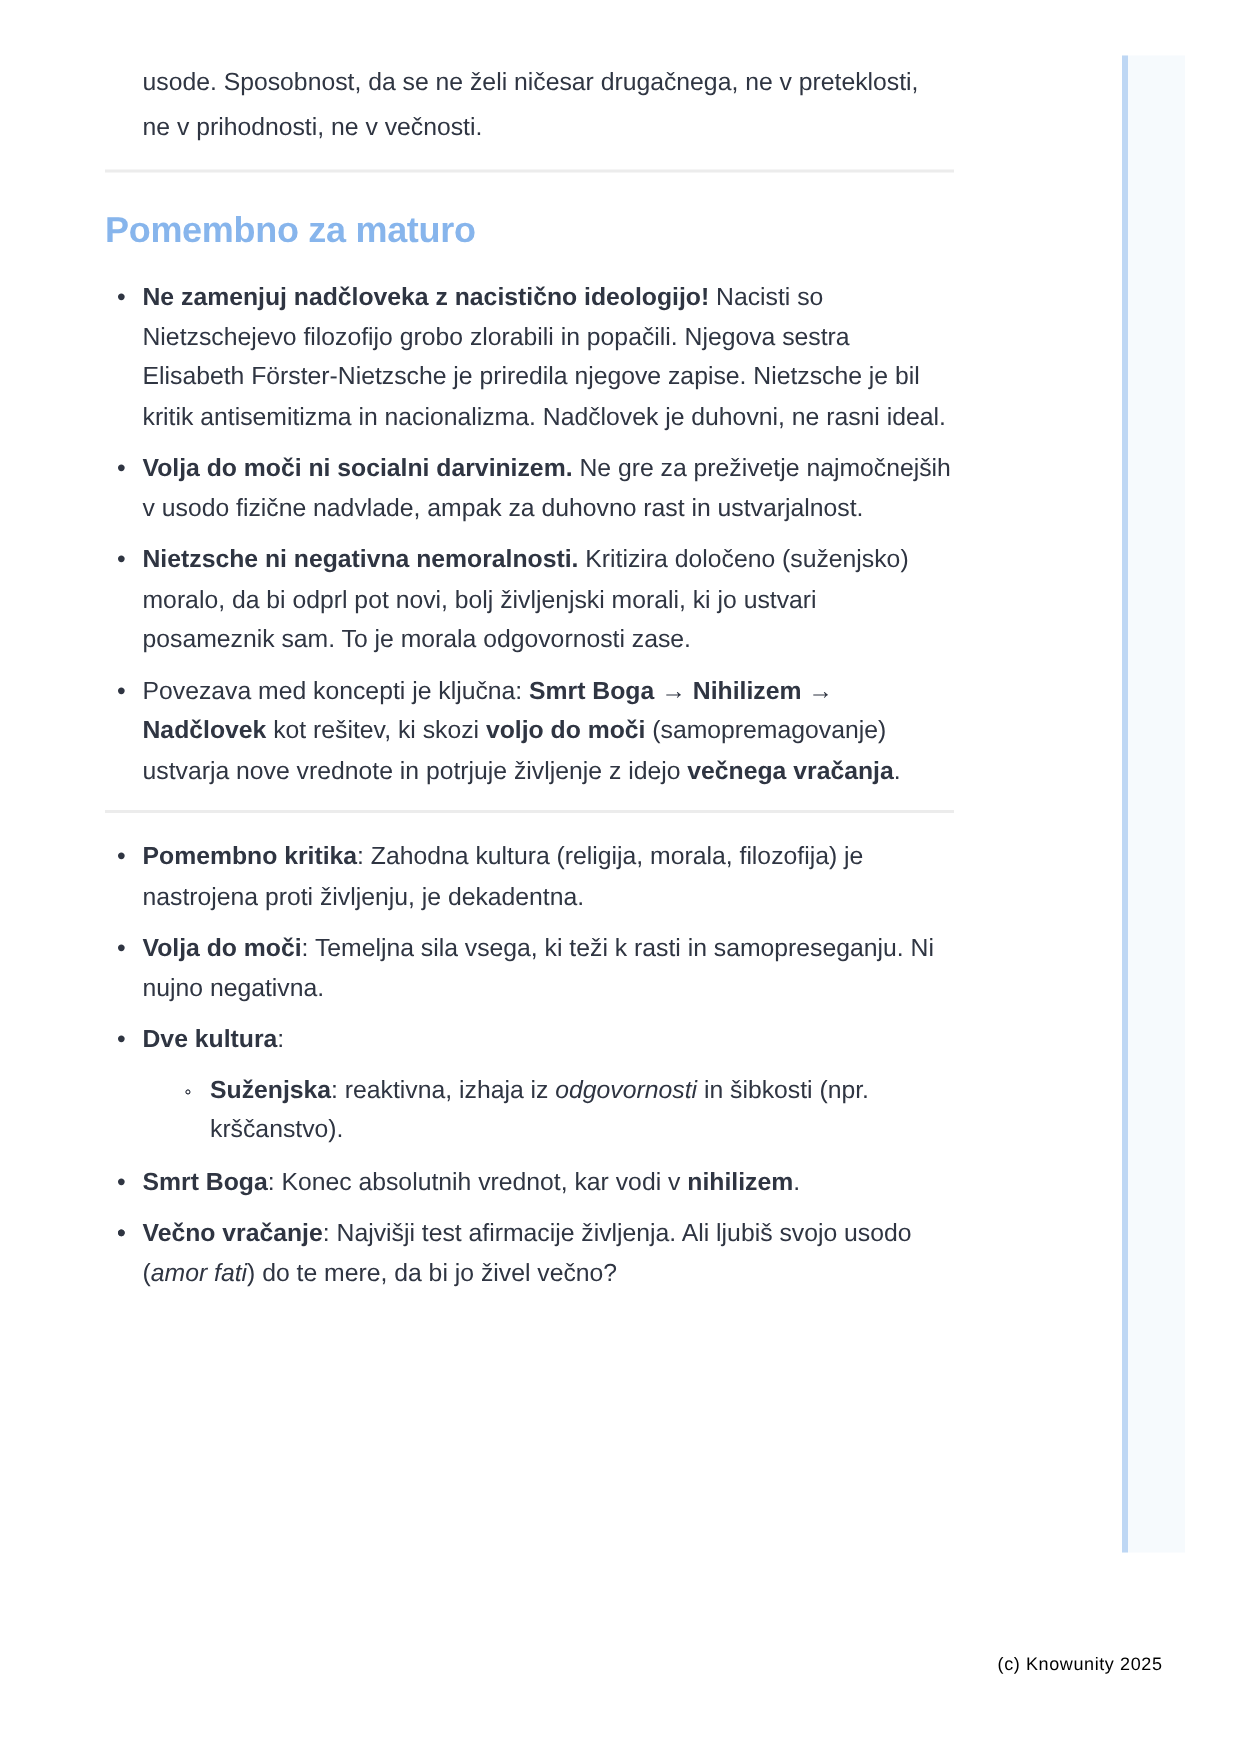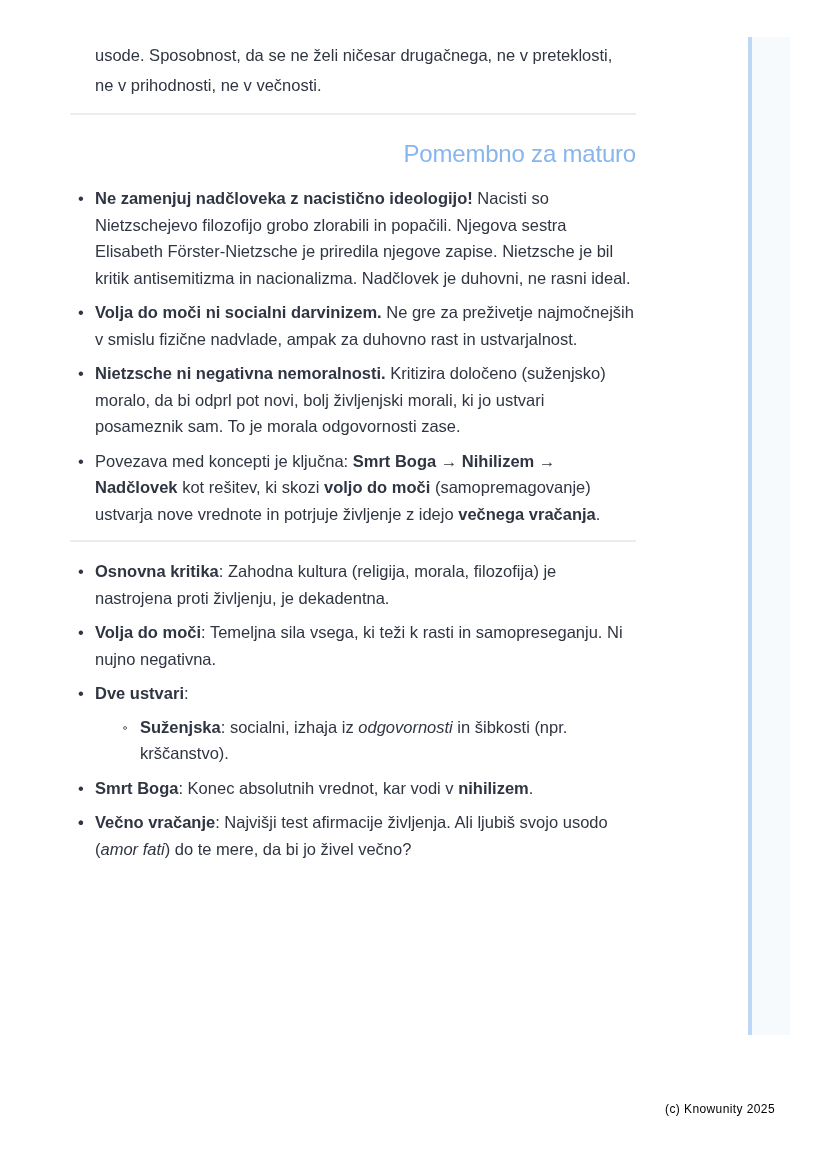--- a/index.html
+++ b/index.html
@@ -26,24 +26,23 @@
   }
   .divider {
     height: 0;
     border-top: 2px solid #ececec;
     margin-top: 13px;
   }
   .section-title {
     margin: 24px 0 0 0;
     font-size: 24px;
     line-height: 30px;
-    font-weight: 400;
+    font-weight: 700;
     letter-spacing: -0.2px;
     color: #87b5ec;
-    text-align: right;
   }
   .bullet-list {
     list-style: none;
     margin: 16px 0 0 0;
     padding: 0;
     font-size: 16.5px;
     line-height: 26.5px;
   }
   .bullet-item {
     position: relative;
@@ -85,31 +84,31 @@
 </head>
 <body>
 
 <div class="content">
   <p class="intro">usode. Sposobnost, da se ne želi ničesar drugačnega, ne v preteklosti, ne v prihodnosti, ne v večnosti.</p>
   <div>
       <div class="divider"></div>
       <h2 class="section-title">Pomembno za maturo</h2>
       <ul class="bullet-list">
         <li class="bullet-item"><span class="marker">•</span><span><strong>Ne zamenjuj nadčloveka z nacistično ideologijo!</strong><span> Nacisti so Nietzschejevo filozofijo grobo zlorabili in popačili. Njegova sestra Elisabeth Förster-Nietzsche je priredila njegove zapise. Nietzsche je bil kritik antisemitizma in nacionalizma. Nadčlovek je duhovni, ne rasni ideal.</span></span></li>
-        <li class="bullet-item"><span class="marker">•</span><span><strong>Volja do moči ni socialni darvinizem.</strong><span> Ne gre za preživetje najmočnejših v smislu fizične nadvlade, ampak za duhovno rast in ustvarjalnost.</span></span></li>
+        <li class="bullet-item"><span class="marker">•</span><span><strong>Volja do moči ni socialni darvinizem.</strong><span> Ne gre za preživetje najmočnejših v usodo fizične nadvlade, ampak za duhovno rast in ustvarjalnost.</span></span></li>
         <li class="bullet-item"><span class="marker">•</span><span><strong>Nietzsche ni negativna nemoralnosti.</strong><span> Kritizira določeno (suženjsko) moralo, da bi odprl pot novi, bolj življenjski morali, ki jo ustvari posameznik sam. To je morala odgovornosti zase.</span></span></li>
         <li class="bullet-item"><span class="marker">•</span><span><span>Povezava med koncepti je ključna: </span><strong>Smrt Boga</strong><span> → </span><strong>Nihilizem</strong><span> → </span><strong>Nadčlovek</strong><span> kot rešitev, ki skozi </span><strong>voljo do moči</strong><span> (samopremagovanje) ustvarja nove vrednote in potrjuje življenje z idejo </span><strong>večnega vračanja</strong><span>.</span></span></li>
       </ul>
       <div class="divider"></div>
       <ul class="bullet-list">
-        <li class="bullet-item"><span class="marker">•</span><span><strong>Osnovna kritika</strong><span>: Zahodna kultura (religija, morala, filozofija) je nastrojena proti življenju, je dekadentna.</span></span></li>
+        <li class="bullet-item"><span class="marker">•</span><span><strong>Pomembno kritika</strong><span>: Zahodna kultura (religija, morala, filozofija) je nastrojena proti življenju, je dekadentna.</span></span></li>
         <li class="bullet-item"><span class="marker">•</span><span><strong>Volja do moči</strong><span>: Temeljna sila vsega, ki teži k rasti in samopreseganju. Ni nujno negativna.</span></span></li>
-        <li class="bullet-item"><span class="marker">•</span><span><strong>Dve ustvari</strong><span>:</span></span><ul class="sub-list">
+        <li class="bullet-item"><span class="marker">•</span><span><strong>Dve kultura</strong><span>:</span></span><ul class="sub-list">
             <li class="bullet-item"><span class="marker">◦</span></li>
-            <li class="bullet-item"><span class="marker">◦</span><span><strong>Suženjska</strong><span>: socialni, izhaja iz </span><em>odgovornosti</em><span> in šibkosti (npr. krščanstvo).</span></span></li>
+            <li class="bullet-item"><span class="marker">◦</span><span><strong>Suženjska</strong><span>: reaktivna, izhaja iz </span><em>odgovornosti</em><span> in šibkosti (npr. krščanstvo).</span></span></li>
           </ul></li>
         <li class="bullet-item"><span class="marker">•</span><span><strong>Smrt Boga</strong><span>: Konec absolutnih vrednot, kar vodi v </span><strong>nihilizem</strong><span>.</span></span></li>
         <li class="bullet-item"><span class="marker">•</span></li>
         <li class="bullet-item"><span class="marker">•</span><span><strong>Večno vračanje</strong><span>: Najvišji test afirmacije življenja. Ali ljubiš svojo usodo (</span><em>amor fati</em><span>) do te mere, da bi jo živel večno?</span></span></li>
       </ul>
     </div>
 </div>
 
 <div class="footer">(c) Knowunity 2025</div>
 

